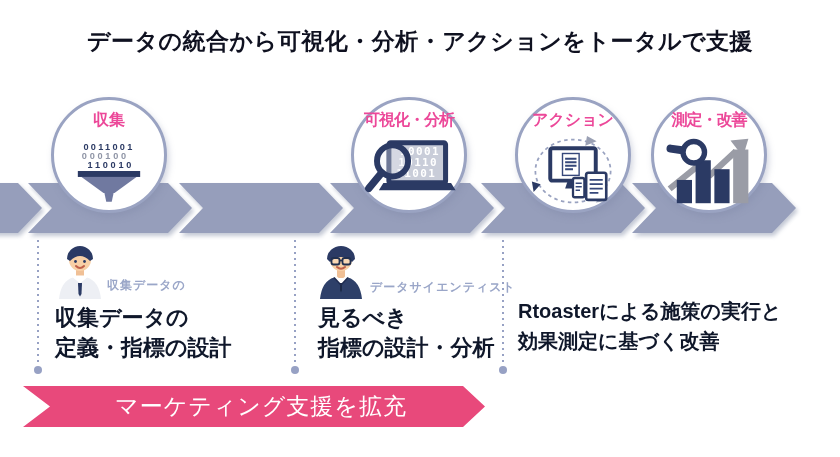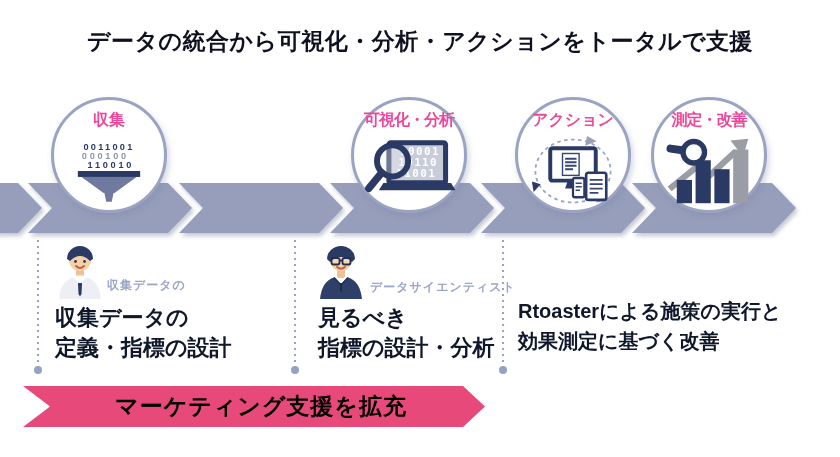--- a/index.html
+++ b/index.html
@@ -37,21 +37,21 @@
   
   .note{position:absolute;font-weight:bold;color:#0f172a;white-space:nowrap;}
   .note .ln{display:block;}
   .note.big{font-size:22px;line-height:30px;}
   .note.mid{font-size:20px;line-height:30px;}
 
   
   .banner{position:absolute;left:23px;top:386px;width:462px;height:41px;background:#e8497b;
           clip-path:polygon(0 0,440px 0,462px 50%,440px 100%,0 100%,27px 50%);
           display:flex;align-items:center;justify-content:center;}
-  .banner span{color:#000000;font-size:23px;font-weight:bold;letter-spacing:1px;padding-left:14px;text-align:right;}
+  .banner span{color:#ffffff;font-size:23px;font-weight:normal;letter-spacing:1px;padding-left:14px;text-align:right;}
 </style>
 </head>
 <body>
 
 <div class="canvas">
 
   <div class="title">データの統合から可視化・分析・アクションをトータルで支援</div>
 
   <div class="band">
     <div class="seg" style="left:-122px"></div>

